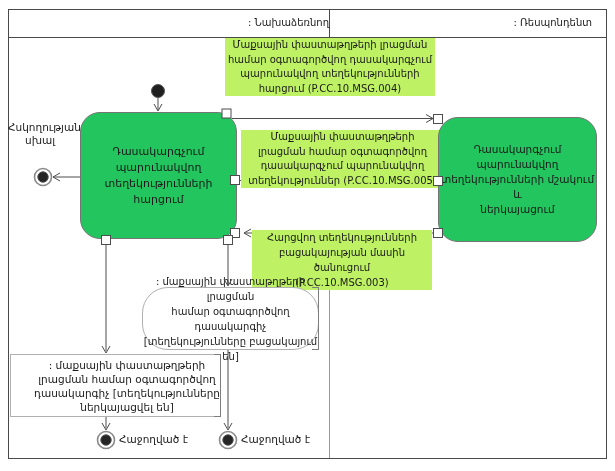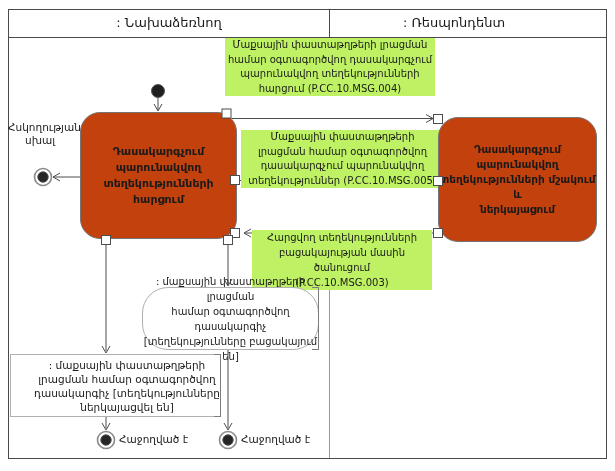--- a/index.html
+++ b/index.html
@@ -7,27 +7,27 @@
     width:615px;height:471px;position:relative;background:#ffffff;
     font-family:"DejaVu Sans",sans-serif;color:#1a1a1a;overflow:hidden;
   }
   .abs{position:absolute;}
   .pre{white-space:pre-line;}
   
   .frame{left:8px;top:9px;width:597px;height:448px;border:1px solid #4a4a4a;background:transparent;}
   .header-bottom{left:8px;top:37px;width:599px;height:1px;background:#4a4a4a;}
   .header-divider{left:329px;top:9px;width:1px;height:28px;background:#4a4a4a;}
   .lane-divider{left:329px;top:270px;width:1px;height:188px;background:#9a9a9a;}
-  .lane-label{top:14px;height:18px;font-size:13px;text-align:center;line-height:18px;z-index:2;}
+  .lane-label{top:14px;height:18px;font-size:10px;text-align:right;line-height:18px;z-index:2;}
   .lane-label.init{left:9px;width:320px;}
   .lane-label.resp{left:316px;width:276px;}
   
   .activity{
-    border:1px solid #757575;border-radius:20px;background:#c2410c;z-index:2;
-    display:flex;align-items:center;justify-content:center;text-align:center;font-weight:bold;
+    border:1px solid #757575;border-radius:20px;background:#22c55e;z-index:2;
+    display:flex;align-items:center;justify-content:center;text-align:center;
   }
   .activity.left{left:80px;top:112px;width:155px;height:125px;font-size:11px;line-height:16px;}
   .activity.right{left:438px;top:117px;width:157px;height:123px;font-size:10.5px;line-height:15px;}
   
   .msg{z-index:2;background:#bef264;text-align:center;font-size:10px;}
   .msg.m004{left:225px;top:38px;width:210px;line-height:14.5px;}
   .msg.m005{left:241px;top:130px;width:203px;line-height:14.5px;}
   .msg.m003{left:252px;top:230px;width:180px;line-height:15px;text-align:center;}
   
   .objnode{

